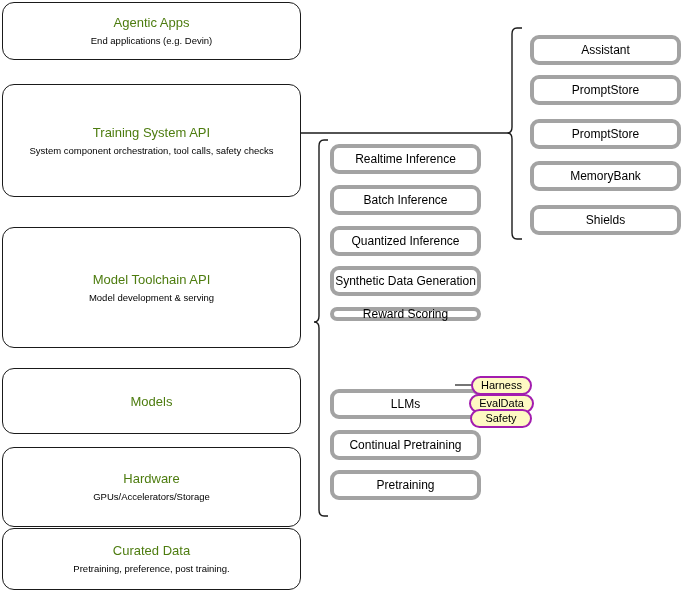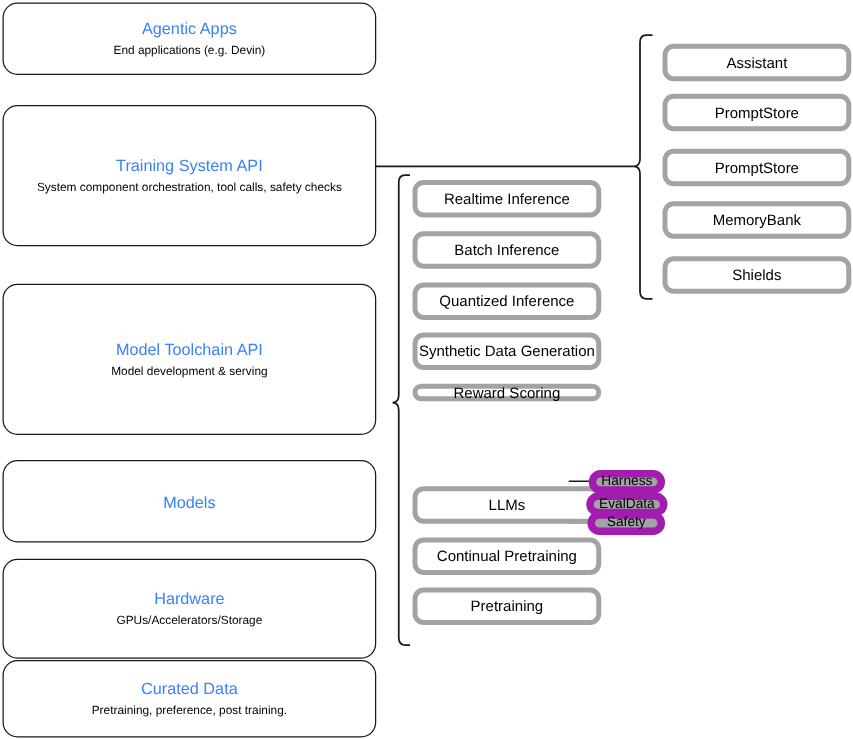--- a/index.html
+++ b/index.html
@@ -29,21 +29,21 @@
     display: flex;
     flex-direction: column;
     align-items: center;
     justify-content: center;
     text-align: center;
     padding: 4px 8px;
   }
   .layer-title {
     font-size: 13px;
     line-height: 17px;
-    color: #3b82f6;
+    color: #4d7c0f;
     white-space: nowrap;
   }
   .layer-sub {
     font-size: 9.5px;
     line-height: 14px;
     color: #000000;
     margin-top: 3px;
     white-space: nowrap;
   }
 
@@ -63,23 +63,23 @@
     font-size: 12px;
     line-height: 15px;
     color: #000000;
     white-space: nowrap;
   }
 
   
   .badge {
     position: absolute;
     box-sizing: border-box;
-    border: 6px solid #a21caf;
+    border: 2px solid #a21caf;
     border-radius: 999px;
-    background: #a3a3a3;
+    background: #fef9c3;
     display: flex;
     align-items: center;
     justify-content: center;
     z-index: 5;
   }
   .badge-label {
     font-size: 11px;
     line-height: 13px;
     color: #000000;
     white-space: nowrap;

